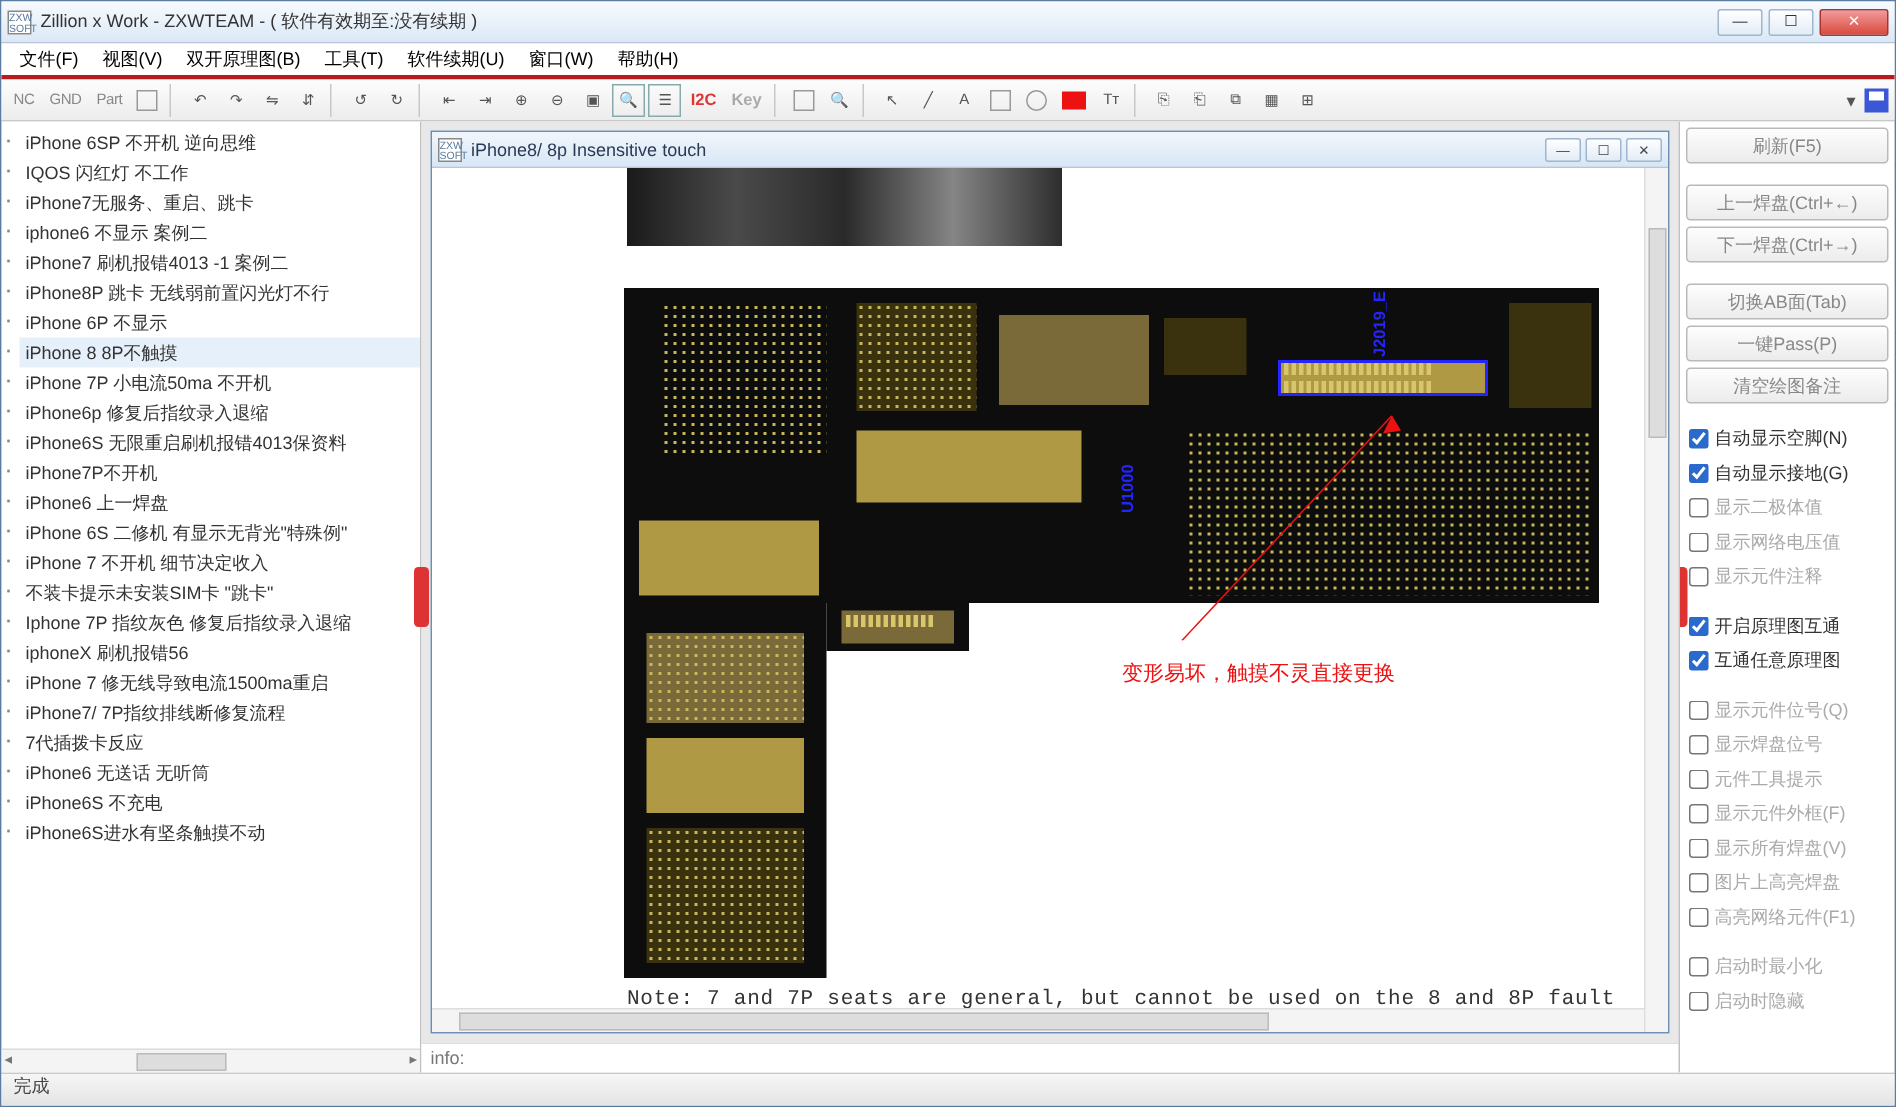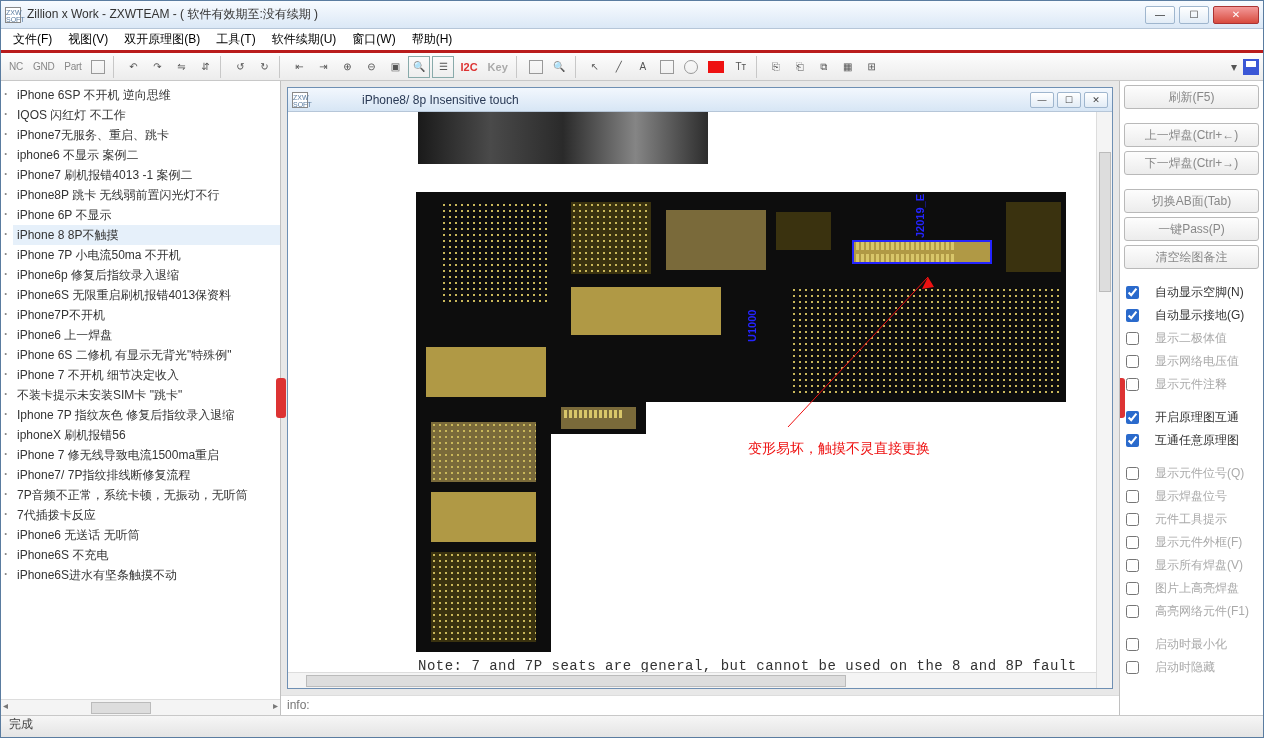--- a/index.html
+++ b/index.html
@@ -32,21 +32,21 @@
 .tree-item.selected { background:#e6f0fa; }
 .hscroll { height:16px; border-top:1px solid #ddd; background:#f4f4f4; position:relative; }
 .hscroll::before{content:"◂";position:absolute;left:2px;top:0;font-size:10px;color:#777;}
 .hscroll::after{content:"▸";position:absolute;right:2px;top:0;font-size:10px;color:#777;}
 .hscroll .thumb{position:absolute;left:90px;top:2px;width:60px;height:12px;background:#ddd;border:1px solid #bbb;}
 .center { flex:1; display:flex; flex-direction:column; background:#e8e8e8; position:relative; }
 .splitter-tab { position:absolute; left:-5px; top:50%; transform:translateY(-50%); width:10px; height:40px; background:#d33; border-radius:3px; z-index:5; }
 .inner-window { margin: 6px; flex:1; border:1px solid #6e8fb3; background:#fff; display:flex; flex-direction:column; }
 .inner-titlebar { height: 24px; background: linear-gradient(#f2f7fd, #d7e6f5); display:flex; align-items:center; padding:0 4px; border-bottom:1px solid #b6c6d8; }
 .inner-title-icon { width:16px;height:16px;background:#fff;border:1px solid #888;margin-right:6px;font-size:7px;line-height:7px;text-align:center;color:#5a7ca0;padding-top:1px;}
-.inner-title-text { flex:1; color:#2a3a55;margin-left:48px; }
+.inner-title-text { flex:1; color:#2a3a55; }
 .inner-win-btn { width:24px;height:16px;border:1px solid #9fb6ce;background:linear-gradient(#fff,#e2ecf6);border-radius:2px;margin-left:3px;font-size:9px;line-height:14px;text-align:center;color:#444; }
 .canvas-wrap { flex:1; overflow:auto; position:relative; background:#fff; }
 .canvas { width: 100%; height: 560px; position:relative; background:#fff; }
 .pcb-top-img { position:absolute; left:130px; top:0; width:290px; height:52px; background: linear-gradient(90deg,#1a1a1a,#4a4a4a,#2a2a2a,#858585,#2d2d2d); }
 .pcb { position:absolute; left:128px; top:80px; width: 650px; height: 460px; }
 .pcb-main { position:absolute; left:0; top:0; width:650px; height:210px; background:#0d0d0d; }
 .pcb-bot  { position:absolute; left:0; top:210px; width:135px; height:250px; background:#0d0d0d; }
 .pcb-ledge{ position:absolute; left:135px; top:210px; width:95px; height:32px; background:#0d0d0d; }
 .pcb-surface{ position:absolute; inset:0; pointer-events:none; }
 .chip{ position:absolute; background:#7a6a3a; }
@@ -61,21 +61,21 @@
 .note-bottom{ position:absolute; left: 130px; bottom:-2px; color:#333; font-size:14px; font-family: "Courier New", monospace; letter-spacing:0.5px; }
 .vscroll{ width:16px; background:#f4f4f4; border-left:1px solid #ddd; position:relative; }
 .vscroll .vthumb{ position:absolute; left:2px; top:40px; width:12px; height:140px; background:#ddd; border:1px solid #bbb; }
 .hscroll2{ height:16px; background:#f4f4f4; border-top:1px solid #ddd; position:relative; }
 .hscroll2 .hthumb{ position:absolute; left:18px; top:2px; height:12px; width:540px; background:#ddd; border:1px solid #bbb; }
 .info-bar{ height:20px; padding:2px 6px; color:#777; background:#fff; border-top:1px solid #ddd; }
 .right-panel { width:144px; border-left:1px solid #c0c0c0; background:#fff; display:flex; flex-direction:column; padding:4px; gap:4px; overflow:hidden; position:relative; }
 .right-splitter{ position:absolute; left:-5px; top:50%; transform:translateY(-50%); width:10px; height:40px; background:#d33; border-radius:3px; }
 .rbtn { height:24px; border:1px solid #b9b9b9; background:linear-gradient(#fdfdfd,#ececec); border-radius:3px; color:#888; text-align:center; line-height:22px; }
 .rsep { height:6px; }
-.rcheck { display:flex; align-items:center; gap:16px; color:#aaa; padding:1px 2px; }
+.rcheck { display:flex; align-items:center; gap:4px; color:#aaa; padding:1px 2px; }
 .rcheck.on{ color:#333; }
 .rcheck input{ width:13px; height:13px; accent-color:#2a6acc; }
 .statusbar { height:22px; background: linear-gradient(#f6f6f6,#e4e4e4); border-top:1px solid #c8c8c8; padding:0 8px; color:#444; }
 .tool-glyph{ display:inline-block; width:14px; height:14px; border:1px solid #999; }
 .tool-glyph.circle{ border-radius:50%; }
 .canvas-outer{flex:1; display:flex; overflow:hidden;}
 .canvas-col{flex:1; display:flex; flex-direction:column; overflow:hidden;}
 </style>
 </head>
 <body>
@@ -173,21 +173,20 @@
         <div class="tree-item">iPhone6S 无限重启刷机报错4013保资料</div>
         <div class="tree-item">iPhone7P不开机</div>
         <div class="tree-item">iPhone6 上一焊盘</div>
         <div class="tree-item">iPhone 6S 二修机 有显示无背光"特殊例"</div>
         <div class="tree-item">iPhone 7 不开机 细节决定收入</div>
         <div class="tree-item">不装卡提示未安装SIM卡 "跳卡"</div>
         <div class="tree-item">Iphone 7P 指纹灰色  修复后指纹录入退缩</div>
         <div class="tree-item">iphoneX 刷机报错56</div>
         <div class="tree-item">iPhone 7 修无线导致电流1500ma重启</div>
         <div class="tree-item">iPhone7/ 7P指纹排线断修复流程</div>
-        <div class="tree-item">7P音频不正常，系统卡顿，无振动，无听筒</div>
         <div class="tree-item">7代插拨卡反应</div>
         <div class="tree-item">iPhone6 无送话 无听筒</div>
         <div class="tree-item">iPhone6S 不充电</div>
         <div class="tree-item">iPhone6S进水有坚条触摸不动</div>
       </div>
       <div class="hscroll">
           <div class="thumb"></div>
         </div>
     </div>
 

